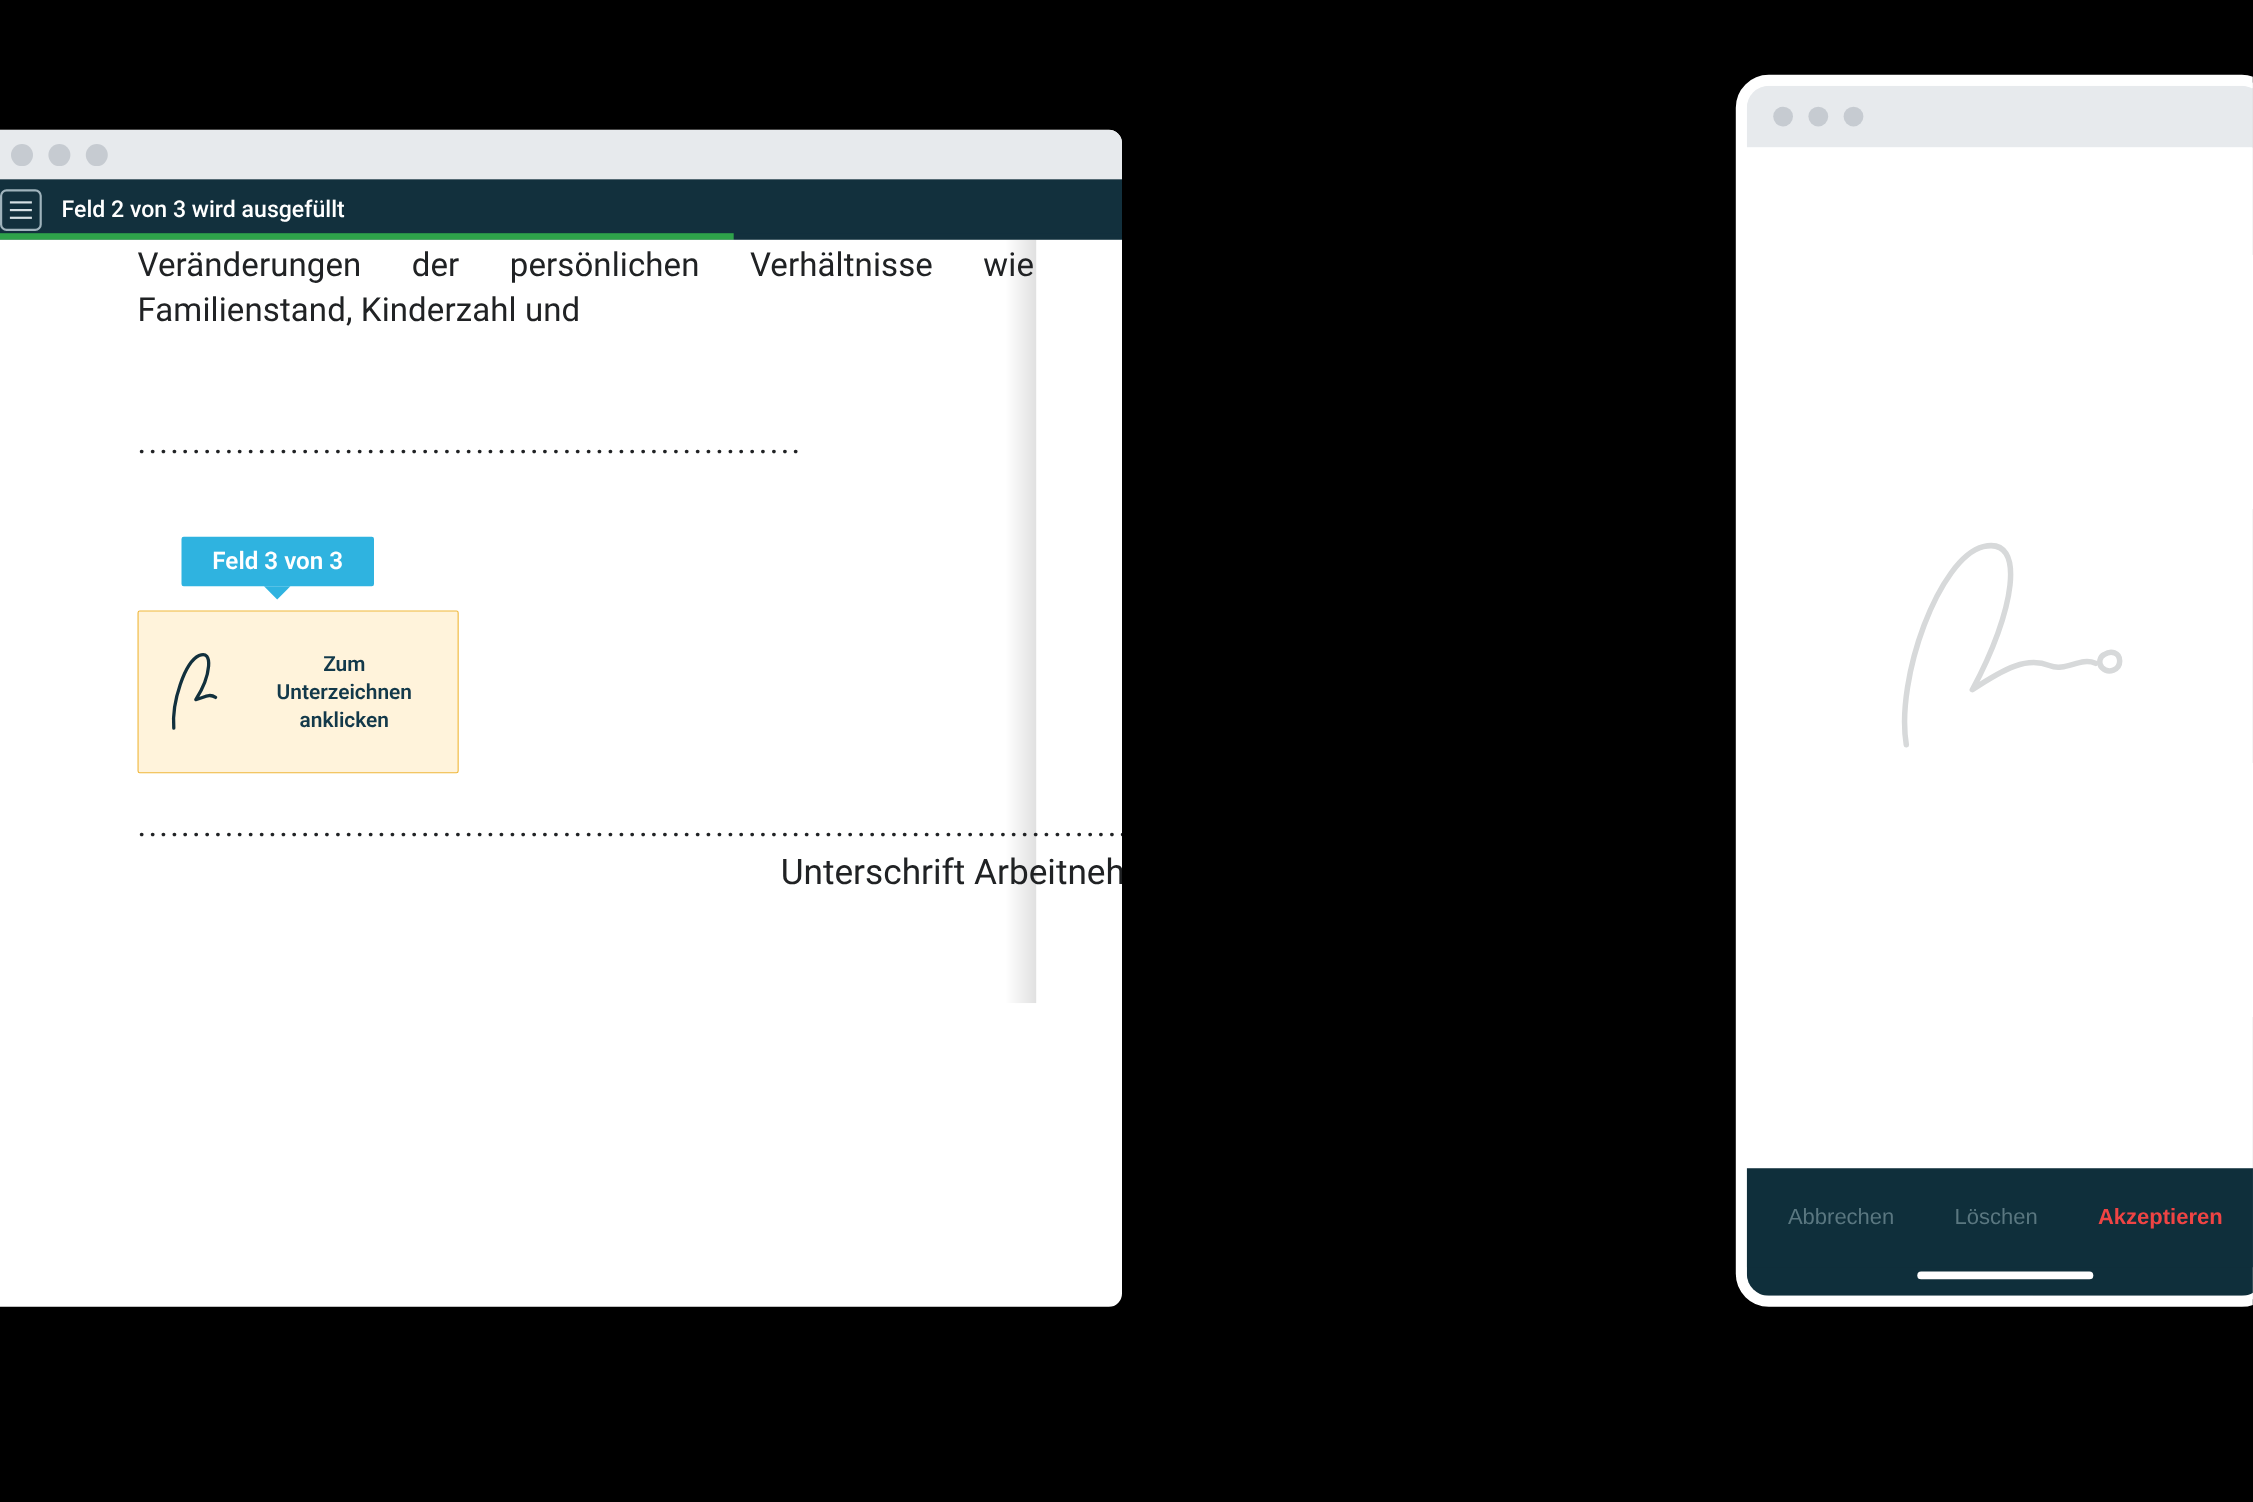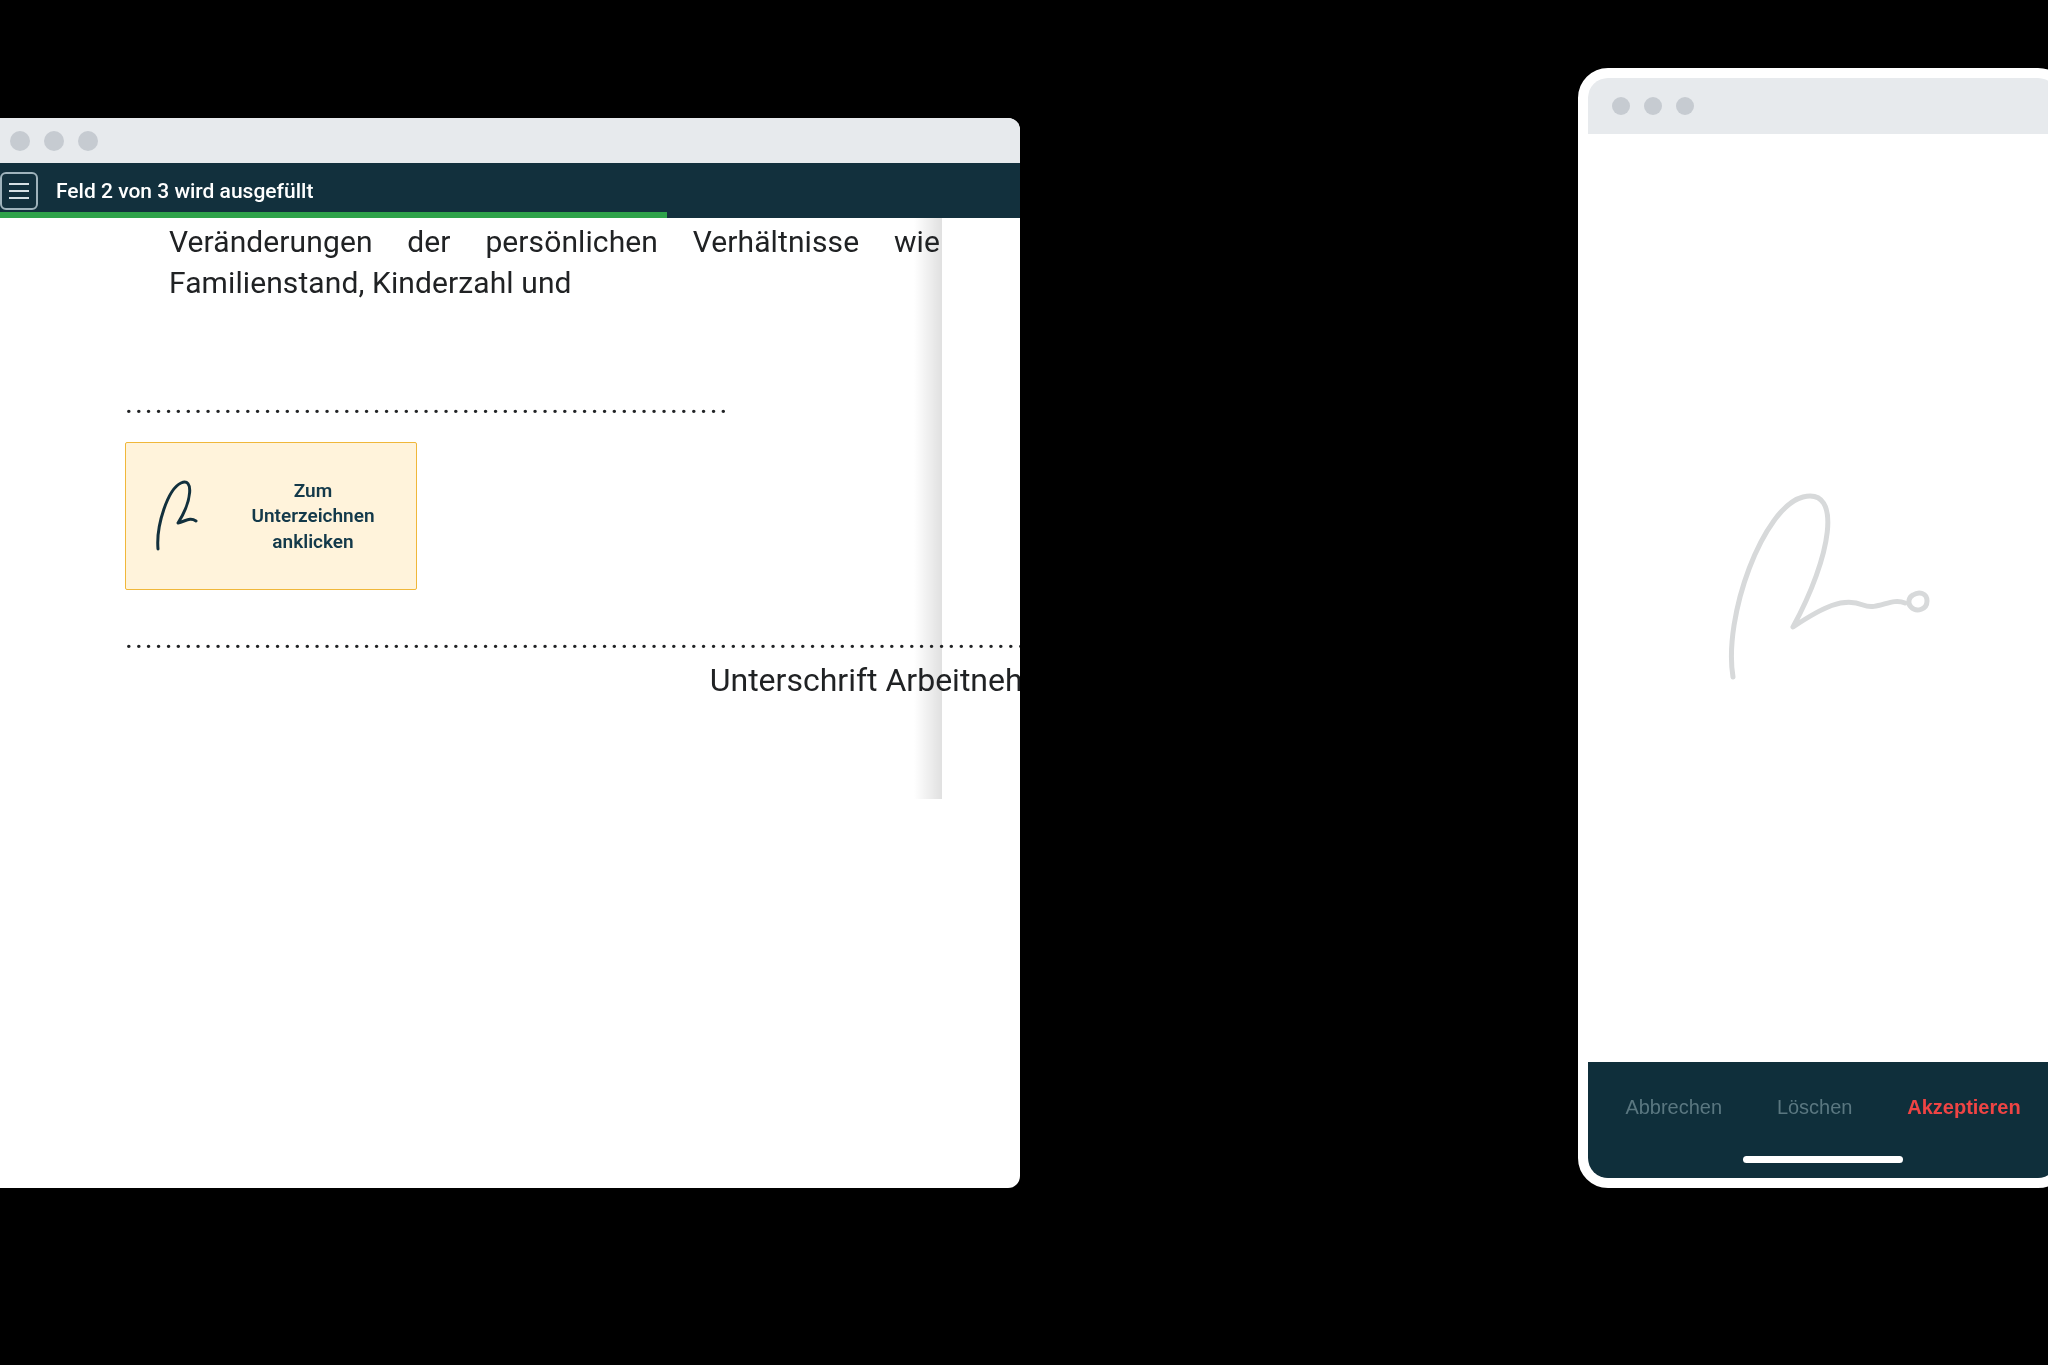--- a/index.html
+++ b/index.html
@@ -81,21 +81,20 @@
       color: #202224;
     }
     .doc-text {
       font-size: 30px;
       line-height: 1.35;
       letter-spacing: .1px;
     }
     .doc-text .justify {
       text-align: justify;
       text-justify: inter-word;
-      margin-left: 44px;
     }
     .dotted {
       margin-top: 82px;
       font-size: 30px;
       letter-spacing: 2px;
       color: #202224;
       white-space: nowrap;
       overflow: hidden;
     }
     .place-date {
@@ -276,20 +275,23 @@
     <div class="page-edge"></div>
 
     <div class="doc-page">
 
       <div class="doc-text">
         <div class="justify" style="margin-top:-6px; filter: blur(.1px);">Veränderungen der persönlichen Verhältnisse wie Familienstand, Kinderzahl und</div>
       </div>
 
       <div class="dotted">.............................................................</div>
 
+      <div>
+        <div class="field-bubble">Feld 3 von 3</div>
+      </div>
 
       <div class="sign-card">
         <div class="sig-icon">
           <svg viewBox="0 0 56 86">
             <path d="M10 78 C 8 54, 20 18, 33 12 C 46 6, 44 30, 30 52 C 38 50, 42 46, 48 50" fill="none" stroke="#12303d" stroke-width="3" stroke-linecap="round" stroke-linejoin="round"></path>
           </svg>
         </div>
         <div class="sig-label">Zum Unterzeichnen anklicken</div>
       </div>
 

